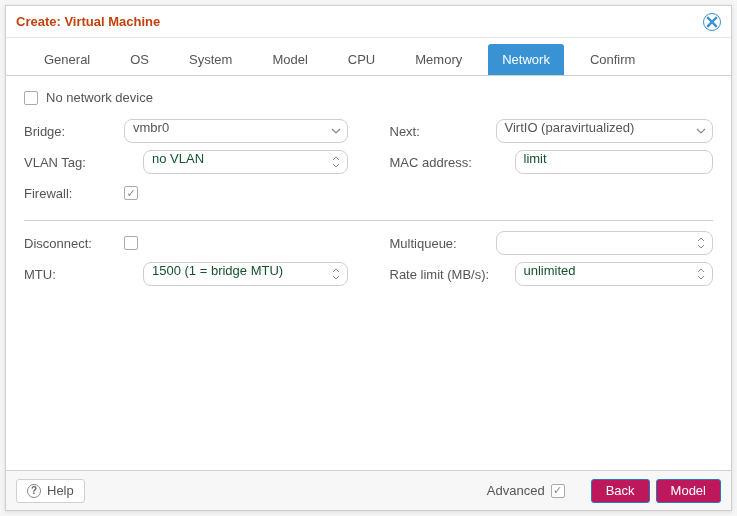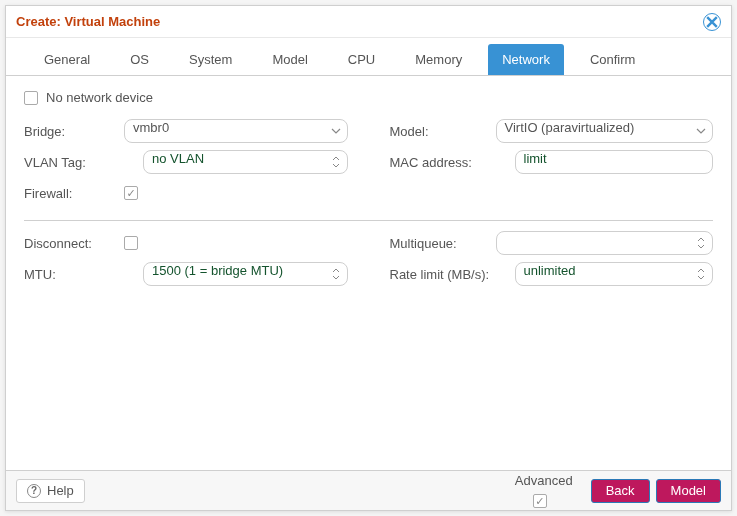--- a/index.html
+++ b/index.html
@@ -23,21 +23,21 @@
 .field-input { flex: 1; height: 24px; border: 1px solid #cfcfcf; border-radius: 8px; padding: 0 22px 0 8px; font-size: 13px; color: #555; background: #fff; position: relative; display: flex; align-items: flex-start; }
 .field-input.placeholder { color: #14532d; margin-left: 19px; }
 .trigger { position: absolute; right: 4px; top: 50%; transform: translateY(-50%); width: 14px; height: 14px; display: flex; align-items: center; justify-content: center; color: #888; pointer-events: none; }
 .trigger svg { width: 10px; height: 10px; }
 .spinner svg { width: 8px; height: 12px; }
 .hr { border: none; border-top: 1px solid #cfcfcf; margin: 8px 0 10px 0; }
 .footer { height: 40px; border-top: 1px solid #cfcfcf; display: flex; align-items: center; padding: 0 10px; background: #f7f7f7; }
 .help-btn { height: 24px; border: 1px solid #cfcfcf; border-radius: 3px; background: #fff; padding: 0 10px; display: flex; align-items: center; gap: 6px; cursor: pointer; color: #555; }
 .help-icon { width: 14px; height: 14px; border: 1px solid #888; border-radius: 50%; display: inline-flex; align-items: center; justify-content: center; font-size: 10px; font-weight: bold; color: #666; }
 .spacer { flex: 1; }
-.adv { display: flex; align-items: center; gap: 6px; margin-right: 12px; color: #555; flex-direction: column; }
+.adv { display: flex; align-items: center; gap: 6px; margin-right: 12px; color: #555; }
 .btn { height: 24px; min-width: 52px; border: 1px solid #2a79b7; border-radius: 3px; background: #be185d; color: #fff; padding: 0 14px; cursor: pointer; display: flex; align-items: center; justify-content: center; margin-left: 6px; }
 </style>
 </head>
 <body>
 
 <div class="modal">
 
   <div class="titlebar">
     <span class="titlebar-title">Create: Virtual Machine</span>
     <span class="close-btn">
@@ -95,21 +95,21 @@
         <div class="field">
           <span class="field-label">Firewall:</span>
           <span class="checkbox checked"></span>
         </div>
 
       </div>
 
       <div class="col">
 
         <div class="field">
-          <span class="field-label wide">Model:</span>
+          <span class="field-label wide">Next:</span>
           <div class="field-input">
             <span>VirtIO (paravirtualized)</span>
             <span class="trigger">
               <svg viewBox="0 0 10 10">
                   <path d="M1 3 L5 7 L9 3" stroke="#888" stroke-width="1.2" fill="none"></path>
                 </svg>
             </span>
           </div>
         </div>
 

